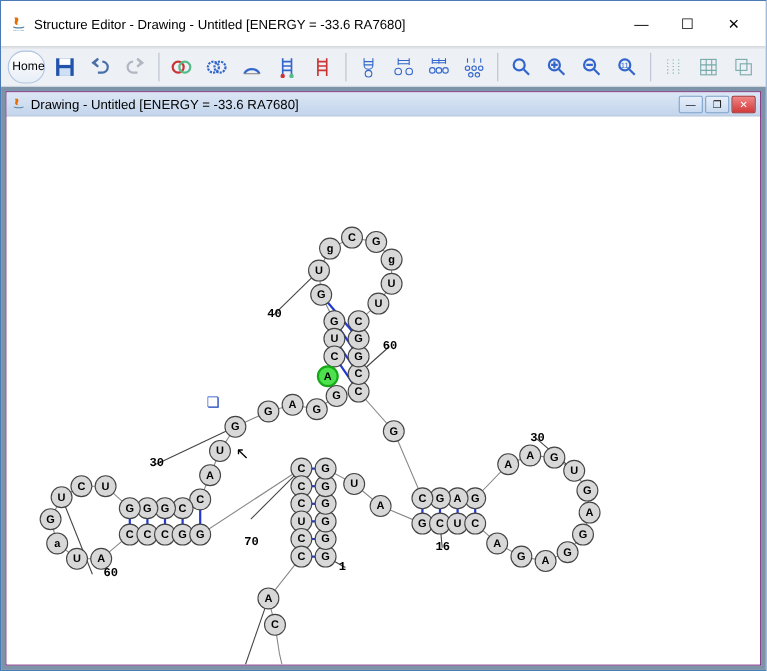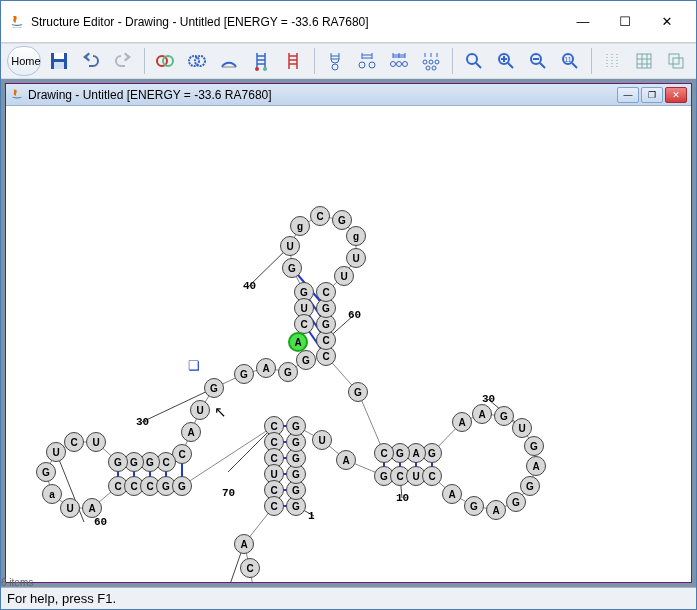--- a/index.html
+++ b/index.html
@@ -308,28 +308,24 @@
           <div class="nt" style="left: 166px; top: 370px;">G</div>
           <div class="nt" style="left: 258px; top: 310px;">C</div>
           <div class="nt" style="left: 258px; top: 326px;">C</div>
           <div class="nt" style="left: 258px; top: 342px;">C</div>
           <div class="nt" style="left: 258px; top: 358px;">U</div>
           <div class="nt" style="left: 258px; top: 374px;">C</div>
           <div class="nt" style="left: 258px; top: 390px;">C</div>
           <div class="nt" style="left: 228px; top: 428px;">A</div>
           <div class="nt" style="left: 234px; top: 452px;">C</div>
           <div class="lbl" style="left: 302px; top: 404px;">1</div>
-          <div class="lbl" style="left: 390px; top: 386px;">10</div>
+          <div class="lbl" style="left: 390px; top: 386px;">16</div>
           <div class="lbl" style="left: 476px; top: 287px;">30</div>
           <div class="lbl" style="left: 342px; top: 203px;">60</div>
           <div class="lbl" style="left: 237px; top: 174px;">40</div>
           <div class="lbl" style="left: 130px; top: 310px;">30</div>
           <div class="lbl" style="left: 88px; top: 410px;">60</div>
           <div class="lbl" style="left: 216px; top: 381px;">70</div>
         </div>
   </div>
  </div>
 
- <div class="statusbar">
-  <span style="position:absolute;left:1px;bottom:22px;font-size:10px;color:#666">6 items</span>
-  <span>For help, press F1.</span>
- </div>
 </div>
 
 </body></html>

